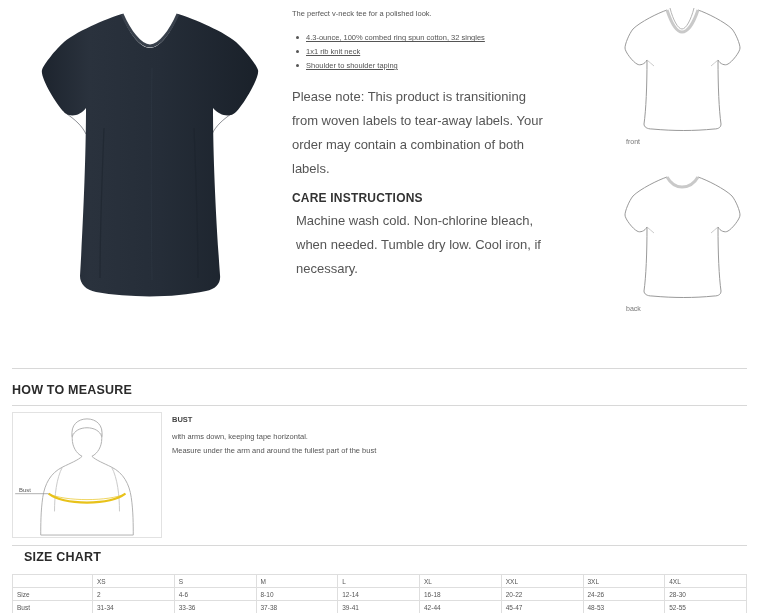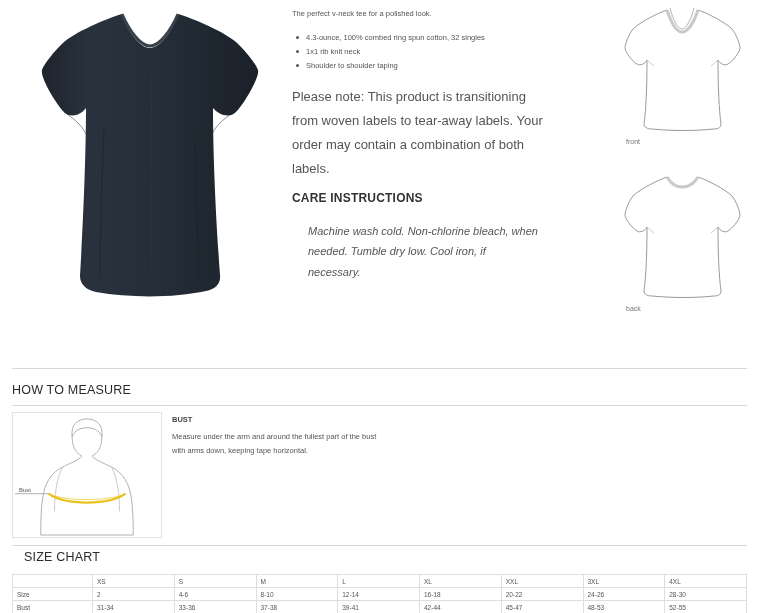--- a/index.html
+++ b/index.html
@@ -51,20 +51,21 @@
   .bullets {
     margin: 0 0 12px 0;
     padding: 0 0 0 14px;
     list-style: none;
   }
   .bullets li {
     font-size: 7.5px;
     color: #555;
     line-height: 1.85;
     position: relative;
+    text-decoration: underline;
   }
   .bullets li::before {
     content: "";
     position: absolute;
     left: -10px;
     top: 5px;
     width: 3px;
     height: 3px;
     background: #555;
     border-radius: 50%;
@@ -76,25 +77,24 @@
     margin: 0 0 10px 0;
   }
   .care-title {
     font-size: 12px;
     font-weight: bold;
     color: #333;
     margin: 0 0 4px 0;
     letter-spacing: 0.2px;
   }
   .care-text {
-    font-size: 11px;
+    font-size: 13px;
     color: #555;
     line-height: 1.85;
-    margin: 16px;
-    font-style: italic;
+    margin: 4px;
   }
 
   .views-col {
     position: absolute;
     left: 622px;
     top: 4px;
     width: 130px;
   }
   .view-block { margin-bottom: 10px; }
   .view-caption {
@@ -113,21 +113,21 @@
     background: #d8d8d8;
   }
   .divider.d1 { top: 368px; }
   .divider.d2 { top: 405px; }
   .divider.d3 { top: 545px; }
 
   
   .section-title {
     position: absolute;
     font-size: 12.5px;
-    font-weight: normal;
+    font-weight: bold;
     color: #2b2b2b;
     letter-spacing: 0.2px;
   }
   .htm-title { left: 12px; top: 383px; }
   .sc-title  { left: 24px; top: 550px; }
 
   .measure-figure {
     position: absolute;
     left: 12px;
     top: 412px;
@@ -286,22 +286,22 @@
       <path d="M36 82 C52 94 98 94 114 82" fill="none" stroke="#e8c21a" stroke-width="2.2"></path>
       <path d="M36 82 C52 90 98 90 114 82" fill="none" stroke="#e8c21a" stroke-width="1" opacity="0.7"></path>
 
       <line x1="2" y1="82" x2="36" y2="82" stroke="#9a9a9a" stroke-width="0.8" stroke-dasharray="0"></line>
       <text x="6" y="80" font-family="Liberation Sans, sans-serif" font-size="6" fill="#555">Bust</text>
     </svg>
   </div>
 
   <div class="measure-text">
     <p class="measure-label">BUST</p>
+    <p class="measure-desc">with arms down, keeping tape horizontal.</p>
     <p class="measure-desc">Measure under the arm and around the fullest part of the bust</p>
-    <p class="measure-desc">with arms down, keeping tape horizontal.</p>
   </div>
 
   <div class="divider d3"></div>
 
   <div class="section-title sc-title">SIZE CHART</div>
 
   <table class="size-table">
     <thead>
       <tr>
         <th class="corner"></th>

